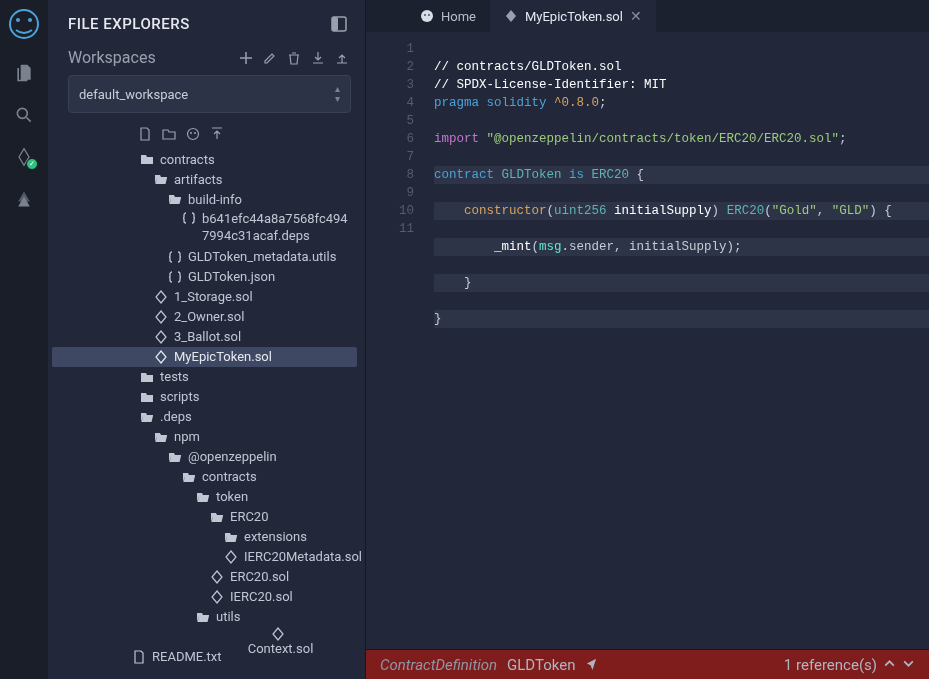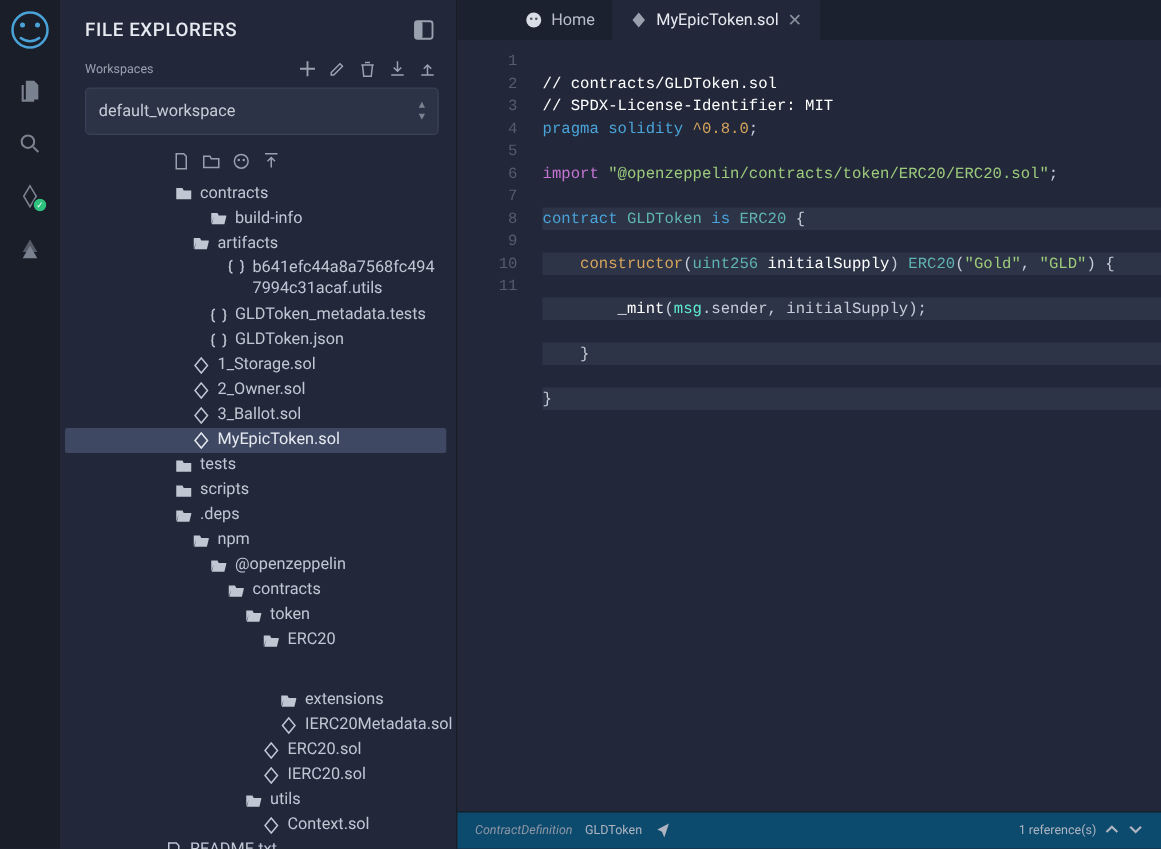--- a/index.html
+++ b/index.html
@@ -10,21 +10,21 @@
 .iconbar .icn svg { width:20px; height:20px; }
 .badge { position:absolute; bottom:-2px; right:-3px; width:12px; height:12px; background:#2ec27e; border-radius:50%; border:1px solid #1a1e29; display:flex; align-items:center; justify-content:center; }
 .badge::after { content:"✓"; color:#fff; font-size:7px; }
 
 .sidebar { width:318px; background:#22283a; display:flex; flex-direction:column; border-right:1px solid #14181f; }
 .sb-header { display:flex; align-items:center; justify-content:space-between; padding:14px 16px 10px 20px; }
 .sb-title { color:#e6e9ef; font-size:15px; font-weight:500; letter-spacing:0.5px; }
 .sb-collapse { width:20px; height:20px; color:#9aa1ae; cursor:pointer; }
 
 .ws-row { display:flex; align-items:center; justify-content:space-between; padding:4px 16px 8px 20px; }
-.ws-label { color:#9aa1ae; font-size:10px; }
+.ws-label { color:#9aa1ae; font-size:16px; }
 .ws-tools { display:flex; gap:10px; color:#9aa1ae; }
 .ws-tools span { cursor:pointer; width:14px; height:14px; display:flex; align-items:center; justify-content:center; }
 
 .ws-select { margin:0 14px 8px 20px; background:#2c3346; border:1px solid #3a4156; border-radius:4px; padding:8px 10px; display:flex; align-items:center; justify-content:space-between; cursor:pointer; color:#c8cdd8; }
 .ws-select .chev { color:#7b828f; font-size:10px; line-height:1; }
 
 .toolbar { display:flex; gap:10px; padding:6px 16px 6px 90px; color:#9aa1ae; }
 .toolbar span { cursor:pointer; width:14px; height:14px; display:flex; align-items:center; justify-content:center; }
 
 .tree { flex:1; overflow:auto; padding:2px 8px 28px 4px; }
@@ -52,21 +52,21 @@
 .k-comment { color:#ffffff; }
 .k-kw { color:#4aa3d8; }
 .k-kw2 { color:#c475d1; }
 .k-type { color:#5fb3b3; }
 .k-str { color:#9dcb7c; }
 .k-num { color:#d6a45c; }
 .k-fn { color:#d6a45c; }
 .k-id { color:#ffffff; }
 .k-builtin { color:#5eead4; }
 
-.statusbar { height:30px; background:#0c4a6e; border-top:1px solid #14181f; display:flex; align-items:center; padding:0 14px; gap:10px; color:#aeb4c0; font-size:10px; }
+.statusbar { height:30px; background:#7f1d1d; border-top:1px solid #14181f; display:flex; align-items:center; padding:0 14px; gap:10px; color:#aeb4c0; font-size:15px; }
 .statusbar .it { font-style:italic; color:#8f96a4; }
 .statusbar .sp { flex:0 0 auto; }
 .statusbar .refs { margin-left:auto; display:flex; align-items:center; gap:6px; }
 .statusbar svg { width:13px; height:13px; }
 
 svg { fill:currentColor; }
 </style>
 </head>
 <body>
 
@@ -174,127 +174,127 @@
   </div>
   <div class="tree" id="tree">
       <div class="node" style="padding-left: 88px;">
         <span class="ic">
           <svg viewBox="0 0 14 14">
             <path d="M1 3h5l1 2h6v7H1z" fill="currentColor"></path>
           </svg>
         </span>
         <span class="lbl">contracts</span>
       </div>
+      <div class="node" style="padding-left: 102px;">
+        <span class="ic">
+          <svg viewBox="0 0 14 14">
+            <path d="M1 3h5l1 2h6v1H3l-2 6zM3 6h10l-1.5 6H1.5z" fill="currentColor"></path>
+          </svg>
+        </span>
+        <span class="lbl">artifacts</span>
+      </div>
       <div class="node" style="padding-left: 116px;">
         <span class="ic">
           <svg viewBox="0 0 14 14">
             <path d="M1 3h5l1 2h6v1H3l-2 6zM3 6h10l-1.5 6H1.5z" fill="currentColor"></path>
           </svg>
         </span>
         <span class="lbl">build-info</span>
       </div>
+      <div class="node wrap" style="padding-left: 130px;">
+        <span class="ic">
+          <svg viewBox="0 0 14 14">
+            <path d="M4 2c-1 0-2 1-2 2v2c0 1-1 1-1 1 0 0 1 0 1 1v2c0 1 1 2 2 2M10 2c1 0 2 1 2 2v2c0 1 1 1 1 1 0 0-1 0-1 1v2c0 1-1 2-2 2" fill="none" stroke="currentColor" stroke-width="1.3"></path>
+          </svg>
+        </span>
+        <span class="lbl">b641efc44a8a7568fc4947994c31acaf.deps</span>
+      </div>
+      <div class="node" style="padding-left: 116px;">
+        <span class="ic">
+          <svg viewBox="0 0 14 14">
+            <path d="M4 2c-1 0-2 1-2 2v2c0 1-1 1-1 1 0 0 1 0 1 1v2c0 1 1 2 2 2M10 2c1 0 2 1 2 2v2c0 1 1 1 1 1 0 0-1 0-1 1v2c0 1-1 2-2 2" fill="none" stroke="currentColor" stroke-width="1.3"></path>
+          </svg>
+        </span>
+        <span class="lbl">GLDToken_metadata.utils</span>
+      </div>
+      <div class="node" style="padding-left: 116px;">
+        <span class="ic">
+          <svg viewBox="0 0 14 14">
+            <path d="M4 2c-1 0-2 1-2 2v2c0 1-1 1-1 1 0 0 1 0 1 1v2c0 1 1 2 2 2M10 2c1 0 2 1 2 2v2c0 1 1 1 1 1 0 0-1 0-1 1v2c0 1-1 2-2 2" fill="none" stroke="currentColor" stroke-width="1.3"></path>
+          </svg>
+        </span>
+        <span class="lbl">GLDToken.json</span>
+      </div>
       <div class="node" style="padding-left: 102px;">
         <span class="ic">
           <svg viewBox="0 0 14 14">
-            <path d="M1 3h5l1 2h6v1H3l-2 6zM3 6h10l-1.5 6H1.5z" fill="currentColor"></path>
-          </svg>
-        </span>
-        <span class="lbl">artifacts</span>
-      </div>
-      <div class="node wrap" style="padding-left: 130px;">
-        <span class="ic">
-          <svg viewBox="0 0 14 14">
-            <path d="M4 2c-1 0-2 1-2 2v2c0 1-1 1-1 1 0 0 1 0 1 1v2c0 1 1 2 2 2M10 2c1 0 2 1 2 2v2c0 1 1 1 1 1 0 0-1 0-1 1v2c0 1-1 2-2 2" fill="none" stroke="currentColor" stroke-width="1.3"></path>
-          </svg>
-        </span>
-        <span class="lbl">b641efc44a8a7568fc4947994c31acaf.utils</span>
+            <path d="M7 1l5 6-5 6-5-6z" fill="none" stroke="currentColor" stroke-width="1.2"></path>
+          </svg>
+        </span>
+        <span class="lbl">1_Storage.sol</span>
+      </div>
+      <div class="node" style="padding-left: 102px;">
+        <span class="ic">
+          <svg viewBox="0 0 14 14">
+            <path d="M7 1l5 6-5 6-5-6z" fill="none" stroke="currentColor" stroke-width="1.2"></path>
+          </svg>
+        </span>
+        <span class="lbl">2_Owner.sol</span>
+      </div>
+      <div class="node" style="padding-left: 102px;">
+        <span class="ic">
+          <svg viewBox="0 0 14 14">
+            <path d="M7 1l5 6-5 6-5-6z" fill="none" stroke="currentColor" stroke-width="1.2"></path>
+          </svg>
+        </span>
+        <span class="lbl">3_Ballot.sol</span>
+      </div>
+      <div class="node sel" style="padding-left: 102px;">
+        <span class="ic">
+          <svg viewBox="0 0 14 14">
+            <path d="M7 1l5 6-5 6-5-6z" fill="none" stroke="currentColor" stroke-width="1.2"></path>
+          </svg>
+        </span>
+        <span class="lbl">MyEpicToken.sol</span>
+      </div>
+      <div class="node" style="padding-left: 88px;">
+        <span class="ic">
+          <svg viewBox="0 0 14 14">
+            <path d="M1 3h5l1 2h6v7H1z" fill="currentColor"></path>
+          </svg>
+        </span>
+        <span class="lbl">tests</span>
+      </div>
+      <div class="node" style="padding-left: 88px;">
+        <span class="ic">
+          <svg viewBox="0 0 14 14">
+            <path d="M1 3h5l1 2h6v7H1z" fill="currentColor"></path>
+          </svg>
+        </span>
+        <span class="lbl">scripts</span>
+      </div>
+      <div class="node" style="padding-left: 88px;">
+        <span class="ic">
+          <svg viewBox="0 0 14 14">
+            <path d="M1 3h5l1 2h6v1H3l-2 6zM3 6h10l-1.5 6H1.5z" fill="currentColor"></path>
+          </svg>
+        </span>
+        <span class="lbl">.deps</span>
+      </div>
+      <div class="node" style="padding-left: 102px;">
+        <span class="ic">
+          <svg viewBox="0 0 14 14">
+            <path d="M1 3h5l1 2h6v1H3l-2 6zM3 6h10l-1.5 6H1.5z" fill="currentColor"></path>
+          </svg>
+        </span>
+        <span class="lbl">npm</span>
       </div>
       <div class="node" style="padding-left: 116px;">
         <span class="ic">
           <svg viewBox="0 0 14 14">
-            <path d="M4 2c-1 0-2 1-2 2v2c0 1-1 1-1 1 0 0 1 0 1 1v2c0 1 1 2 2 2M10 2c1 0 2 1 2 2v2c0 1 1 1 1 1 0 0-1 0-1 1v2c0 1-1 2-2 2" fill="none" stroke="currentColor" stroke-width="1.3"></path>
-          </svg>
-        </span>
-        <span class="lbl">GLDToken_metadata.tests</span>
-      </div>
-      <div class="node" style="padding-left: 116px;">
-        <span class="ic">
-          <svg viewBox="0 0 14 14">
-            <path d="M4 2c-1 0-2 1-2 2v2c0 1-1 1-1 1 0 0 1 0 1 1v2c0 1 1 2 2 2M10 2c1 0 2 1 2 2v2c0 1 1 1 1 1 0 0-1 0-1 1v2c0 1-1 2-2 2" fill="none" stroke="currentColor" stroke-width="1.3"></path>
-          </svg>
-        </span>
-        <span class="lbl">GLDToken.json</span>
-      </div>
-      <div class="node" style="padding-left: 102px;">
-        <span class="ic">
-          <svg viewBox="0 0 14 14">
-            <path d="M7 1l5 6-5 6-5-6z" fill="none" stroke="currentColor" stroke-width="1.2"></path>
-          </svg>
-        </span>
-        <span class="lbl">1_Storage.sol</span>
-      </div>
-      <div class="node" style="padding-left: 102px;">
-        <span class="ic">
-          <svg viewBox="0 0 14 14">
-            <path d="M7 1l5 6-5 6-5-6z" fill="none" stroke="currentColor" stroke-width="1.2"></path>
-          </svg>
-        </span>
-        <span class="lbl">2_Owner.sol</span>
-      </div>
-      <div class="node" style="padding-left: 102px;">
-        <span class="ic">
-          <svg viewBox="0 0 14 14">
-            <path d="M7 1l5 6-5 6-5-6z" fill="none" stroke="currentColor" stroke-width="1.2"></path>
-          </svg>
-        </span>
-        <span class="lbl">3_Ballot.sol</span>
-      </div>
-      <div class="node sel" style="padding-left: 102px;">
-        <span class="ic">
-          <svg viewBox="0 0 14 14">
-            <path d="M7 1l5 6-5 6-5-6z" fill="none" stroke="currentColor" stroke-width="1.2"></path>
-          </svg>
-        </span>
-        <span class="lbl">MyEpicToken.sol</span>
-      </div>
-      <div class="node" style="padding-left: 88px;">
-        <span class="ic">
-          <svg viewBox="0 0 14 14">
-            <path d="M1 3h5l1 2h6v7H1z" fill="currentColor"></path>
-          </svg>
-        </span>
-        <span class="lbl">tests</span>
-      </div>
-      <div class="node" style="padding-left: 88px;">
-        <span class="ic">
-          <svg viewBox="0 0 14 14">
-            <path d="M1 3h5l1 2h6v7H1z" fill="currentColor"></path>
-          </svg>
-        </span>
-        <span class="lbl">scripts</span>
-      </div>
-      <div class="node" style="padding-left: 88px;">
-        <span class="ic">
-          <svg viewBox="0 0 14 14">
-            <path d="M1 3h5l1 2h6v1H3l-2 6zM3 6h10l-1.5 6H1.5z" fill="currentColor"></path>
-          </svg>
-        </span>
-        <span class="lbl">.deps</span>
-      </div>
-      <div class="node" style="padding-left: 102px;">
-        <span class="ic">
-          <svg viewBox="0 0 14 14">
-            <path d="M1 3h5l1 2h6v1H3l-2 6zM3 6h10l-1.5 6H1.5z" fill="currentColor"></path>
-          </svg>
-        </span>
-        <span class="lbl">npm</span>
-      </div>
-      <div class="node" style="padding-left: 116px;">
-        <span class="ic">
-          <svg viewBox="0 0 14 14">
             <path d="M1 3h5l1 2h6v1H3l-2 6zM3 6h10l-1.5 6H1.5z" fill="currentColor"></path>
           </svg>
         </span>
         <span class="lbl">@openzeppelin</span>
       </div>
       <div class="node" style="padding-left: 130px;">
         <span class="ic">
           <svg viewBox="0 0 14 14">
             <path d="M1 3h5l1 2h6v1H3l-2 6zM3 6h10l-1.5 6H1.5z" fill="currentColor"></path>
           </svg>
@@ -310,21 +310,21 @@
         <span class="lbl">token</span>
       </div>
       <div class="node" style="padding-left: 158px;">
         <span class="ic">
           <svg viewBox="0 0 14 14">
             <path d="M1 3h5l1 2h6v1H3l-2 6zM3 6h10l-1.5 6H1.5z" fill="currentColor"></path>
           </svg>
         </span>
         <span class="lbl">ERC20</span>
       </div>
-      <div class="node" style="padding-left: 172px; margin-top: 28px;">
+      <div class="node" style="padding-left: 172px;">
         <span class="ic">
           <svg viewBox="0 0 14 14">
             <path d="M1 3h5l1 2h6v1H3l-2 6zM3 6h10l-1.5 6H1.5z" fill="currentColor"></path>
           </svg>
         </span>
         <span class="lbl">extensions</span>
       </div>
       <div class="node" style="padding-left: 172px;">
         <span class="ic">
           <svg viewBox="0 0 14 14">
@@ -350,21 +350,21 @@
         <span class="lbl">IERC20.sol</span>
       </div>
       <div class="node" style="padding-left: 144px;">
         <span class="ic">
           <svg viewBox="0 0 14 14">
             <path d="M1 3h5l1 2h6v1H3l-2 6zM3 6h10l-1.5 6H1.5z" fill="currentColor"></path>
           </svg>
         </span>
         <span class="lbl">utils</span>
       </div>
-      <div class="node" style="padding-left: 158px;">
+      <div class="node" style="padding-left: 158px; flex-direction: column;">
         <span class="ic">
           <svg viewBox="0 0 14 14">
             <path d="M7 1l5 6-5 6-5-6z" fill="none" stroke="currentColor" stroke-width="1.2"></path>
           </svg>
         </span>
         <span class="lbl">Context.sol</span>
       </div>
       <div class="node" style="padding-left: 80px;">
         <span class="ic">
           <svg viewBox="0 0 14 14">

